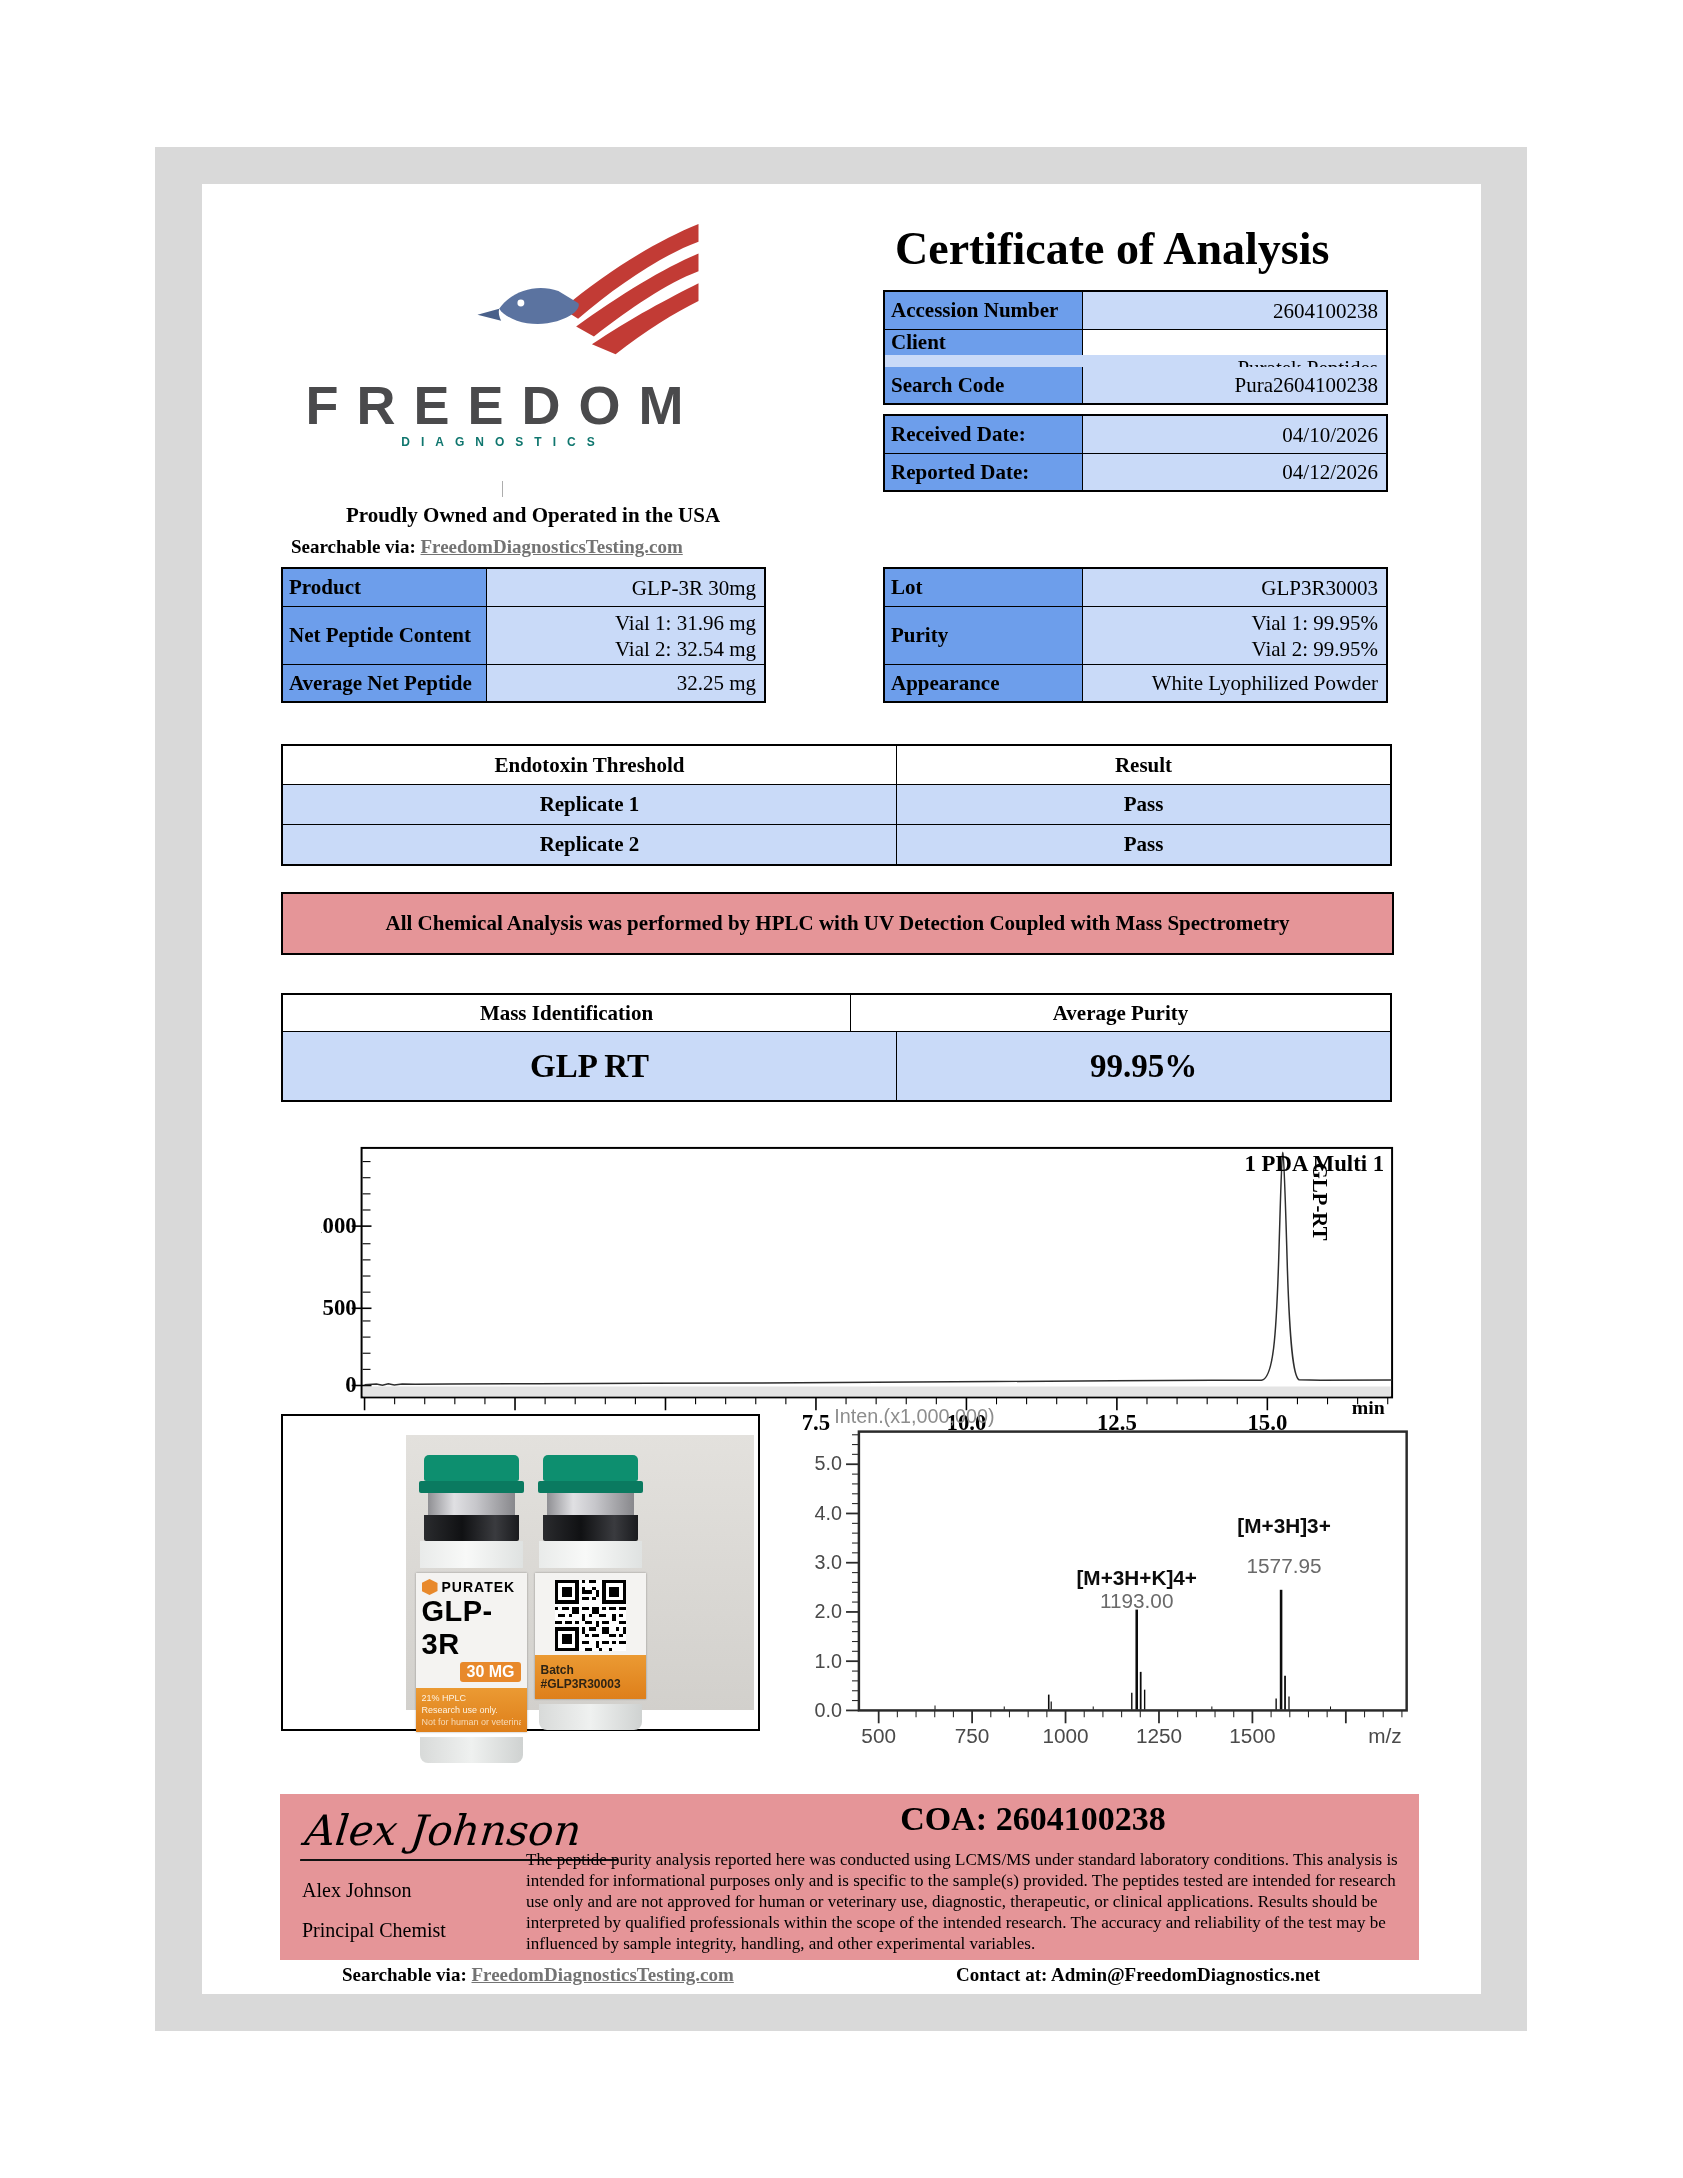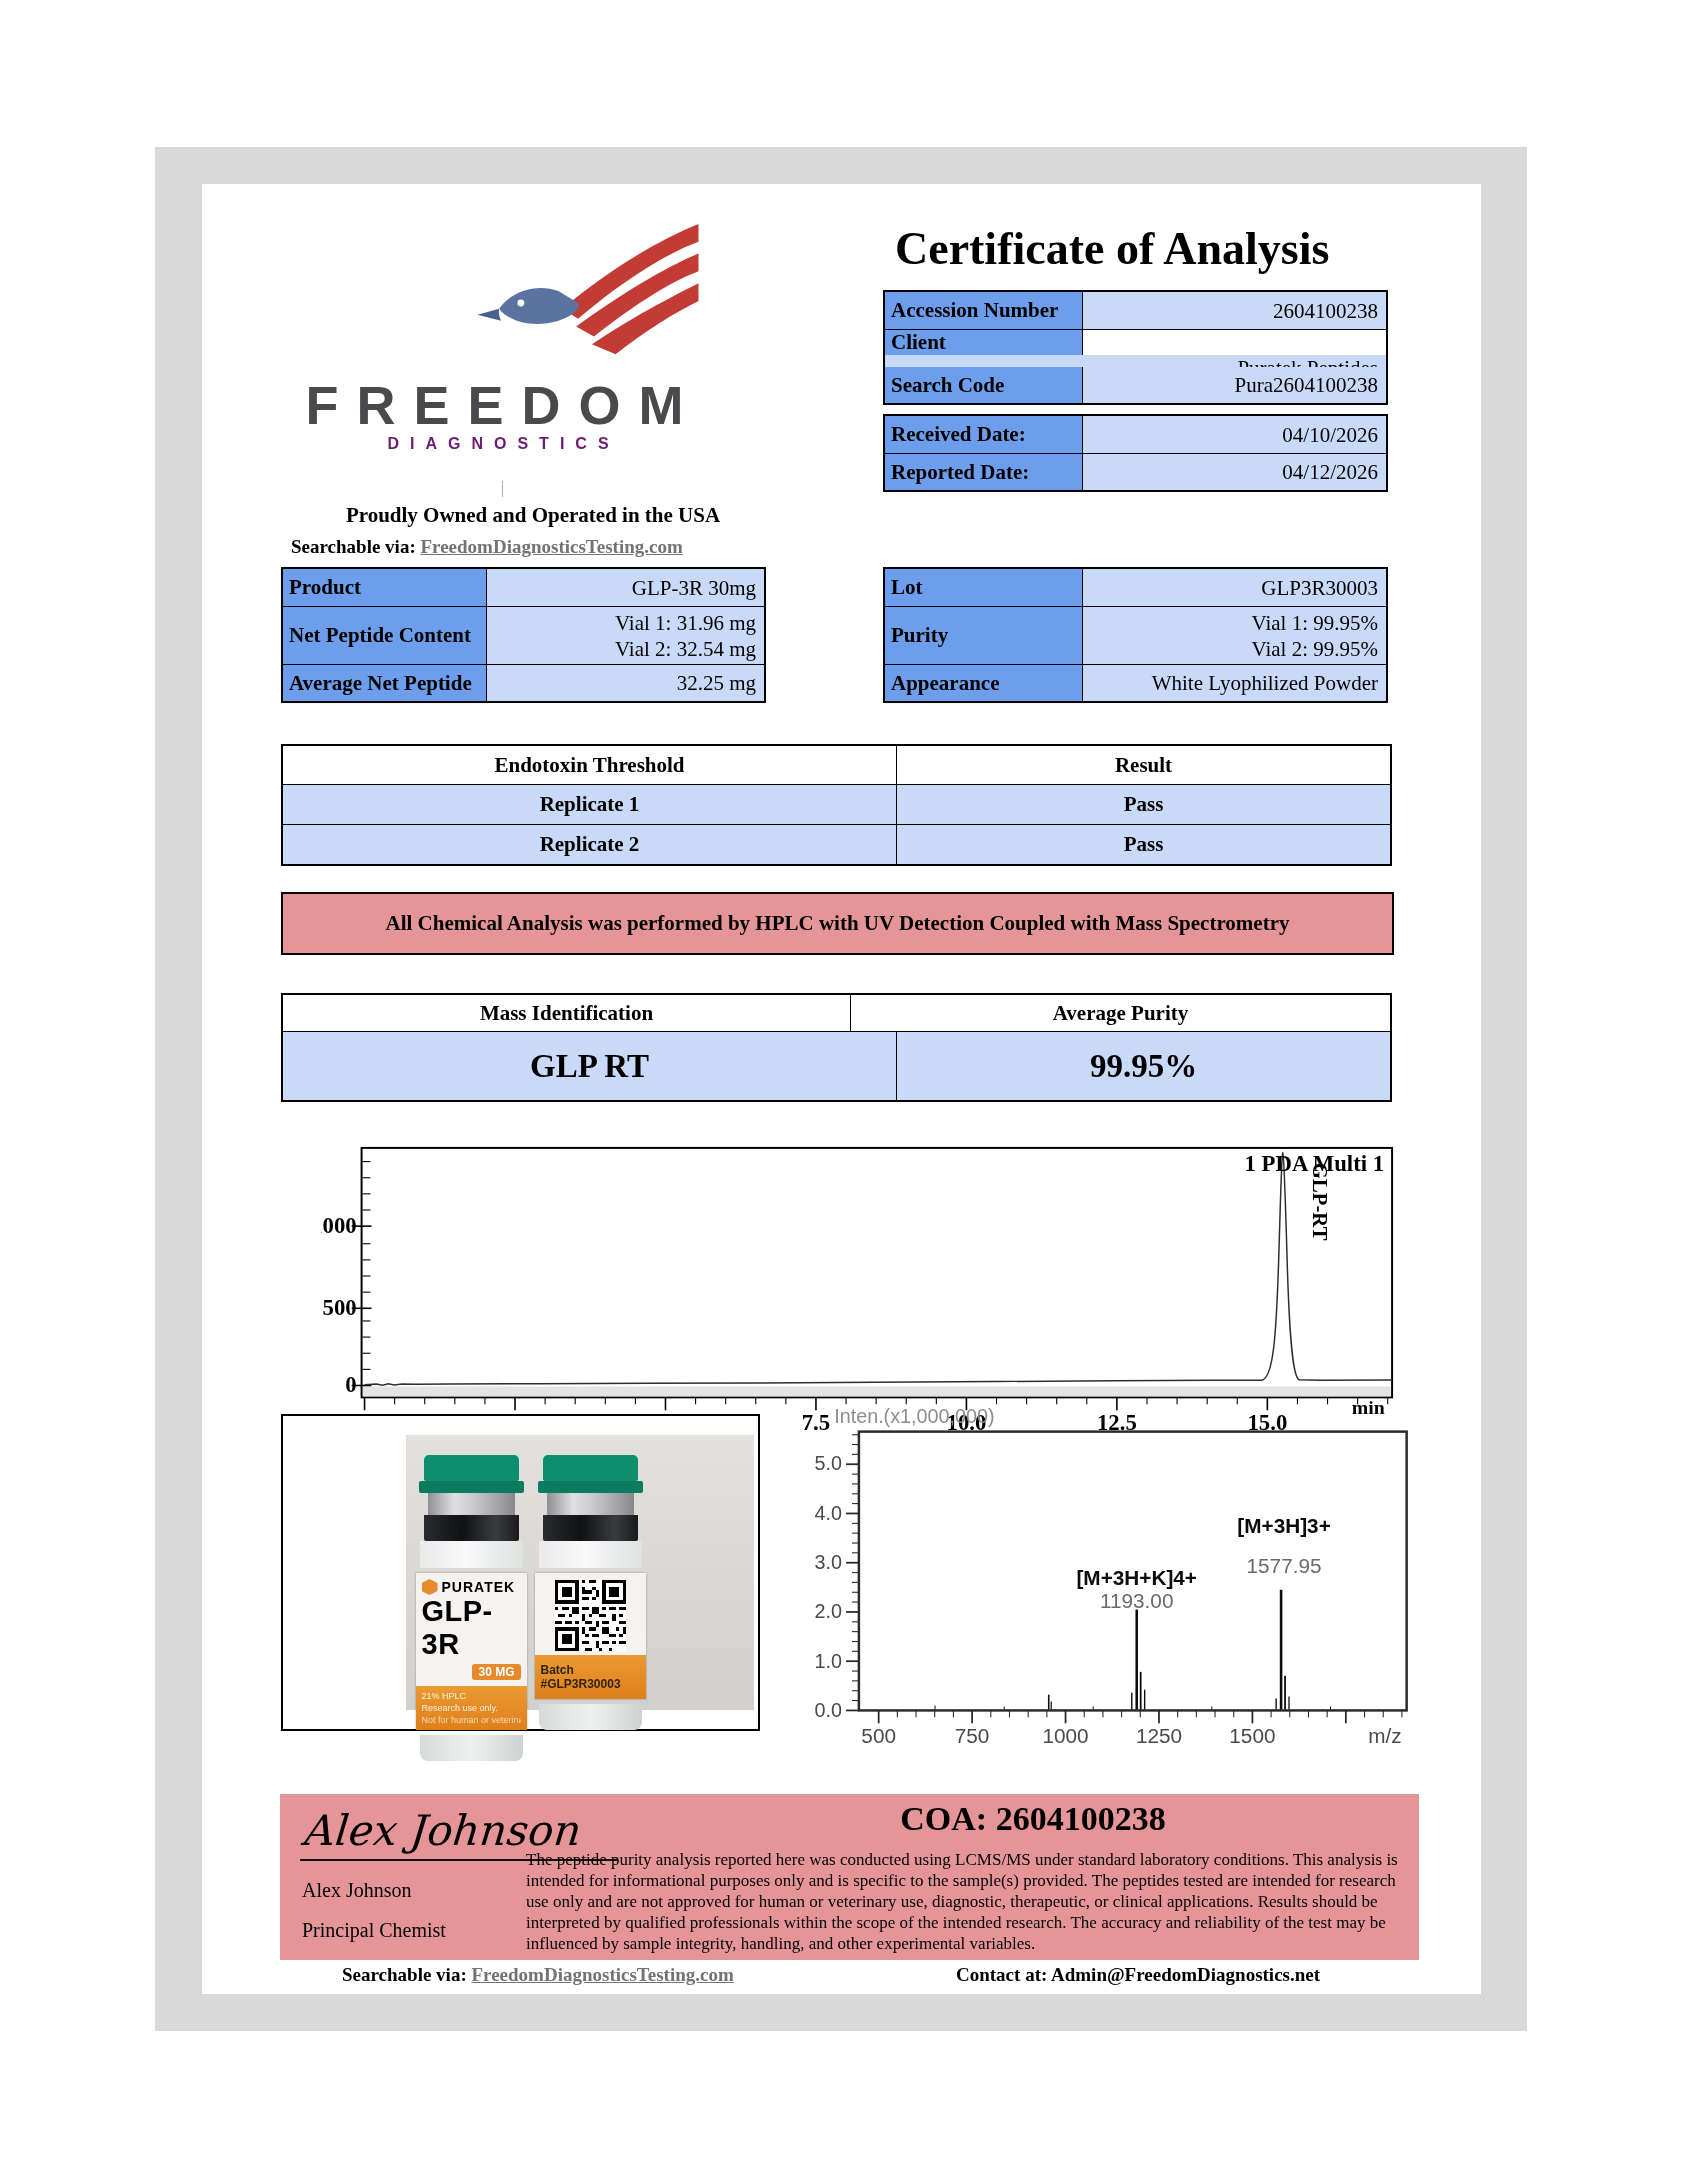--- a/index.html
+++ b/index.html
@@ -5,22 +5,22 @@
   html,body{margin:0;padding:0;background:#ffffff;}
   #stage{position:relative;width:1683px;height:2178px;background:#ffffff;overflow:hidden;
          font-family:"Liberation Serif",serif;color:#000;}
   .abs{position:absolute;}
   #frame{left:155px;top:147px;width:1372px;height:1884px;background:#d9d9d9;}
   #pageW{left:202px;top:184px;width:1279px;height:1810px;background:#ffffff;}
 
   
   .brand-word{font-family:"Liberation Sans",sans-serif;font-weight:bold;color:#4a4a4c;
               font-size:54px;letter-spacing:18px;text-align:center;}
-  .brand-sub{font-family:"Liberation Sans",sans-serif;font-weight:bold;color:#701a75;
-             font-size:16px;letter-spacing:11px;text-align:center;}
+  .brand-sub{font-family:"Liberation Sans",sans-serif;font-weight:bold;color:#0f766e;
+             font-size:12px;letter-spacing:11px;text-align:center;}
   .tiny-bar{color:#9a9a9a;font-size:16px;}
   .tagline{font-weight:bold;font-size:21px;text-align:center;}
   .search-line{font-weight:bold;font-size:19px;}
   .link{color:#737373;text-decoration:underline;font-weight:bold;}
   .doc-title{font-weight:bold;font-size:46px;}
 
   
   .kvt{border:2px solid #000;box-sizing:border-box;font-size:21px;}
   .kvt .row{display:flex;box-sizing:border-box;border-top:1.5px solid #000;text-align:right;}
   .kvt .row:first-child{border-top:none;}
@@ -68,21 +68,21 @@
       background:linear-gradient(90deg,#e9ebea,#f8f9f8 45%,#dfe2e1);}
   .vial .labelwrap{width:111px;margin:5px auto;background:#f4f3f1;box-shadow:0 0 2px rgba(0,0,0,.35);}
   .vial .glassbot{height:26px;width:103px;margin:0 auto;border-radius:0 0 8px 8px;
       background:linear-gradient(90deg,#d8dad9,#eff1f0 50%,#cfd2d1);}
   .lab-top{padding:6px 6px 2px 6px;}
   .puratek-row{display:flex;align-items:center;gap:4px;}
   .hex-mark{width:16px;height:16px;background:#e8892b;display:inline-block;
       clip-path:polygon(50% 0,100% 25%,100% 75%,50% 100%,0 75%,0 25%);}
   .puratek-txt{font-family:"Liberation Sans",sans-serif;font-weight:bold;font-size:14px;letter-spacing:1px;}
   .prod-name{font-family:"Liberation Sans",sans-serif;font-weight:bold;font-size:29px;letter-spacing:0.5px;}
-  .mg-badge{font-family:"Liberation Sans",sans-serif;font-weight:bold;font-size:12px;color:#fff;
+  .mg-badge{font-family:"Liberation Sans",sans-serif;font-weight:bold;font-size:16px;color:#fff;
       background:#e8892b;border-radius:3px;padding:1px 6px;display:inline-block;}
   .orange-band{background:linear-gradient(#eb9a33,#de7f1a);padding:4px 6px;}
   .orange-line{font-family:"Liberation Sans",sans-serif;font-size:9px;color:#fdf3e3;line-height:12px;
       white-space:nowrap;overflow:hidden;}
   .batch-line{font-family:"Liberation Sans",sans-serif;font-weight:bold;font-size:12px;color:#2e2414;}
   .qr-wrap{display:flex;justify-content:center;padding:7px 0 4px 0;}
 
   svg text{font-family:"Liberation Serif",serif;}
   svg .sans{font-family:"Liberation Sans",sans-serif;}
 </style>

